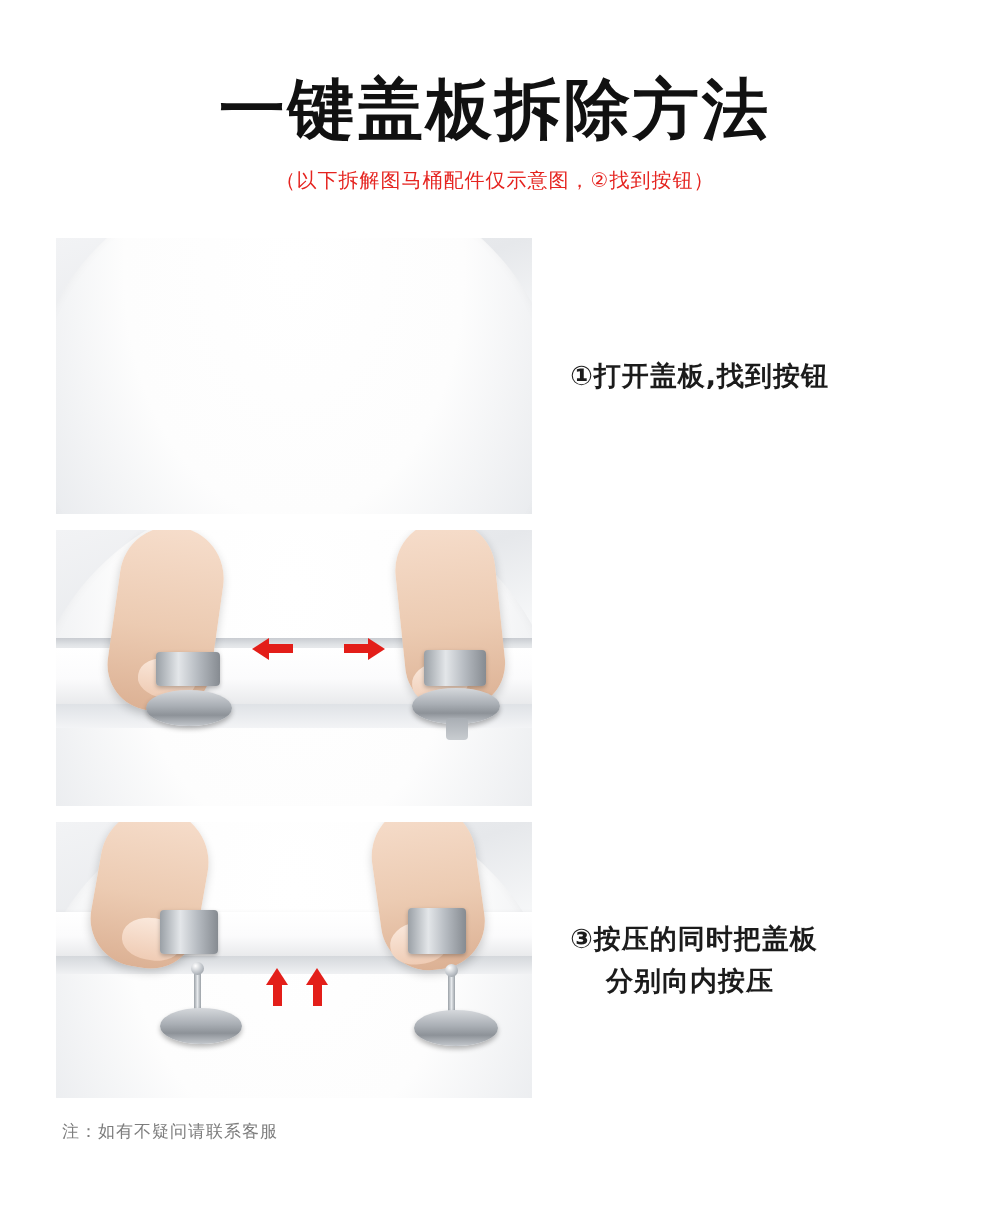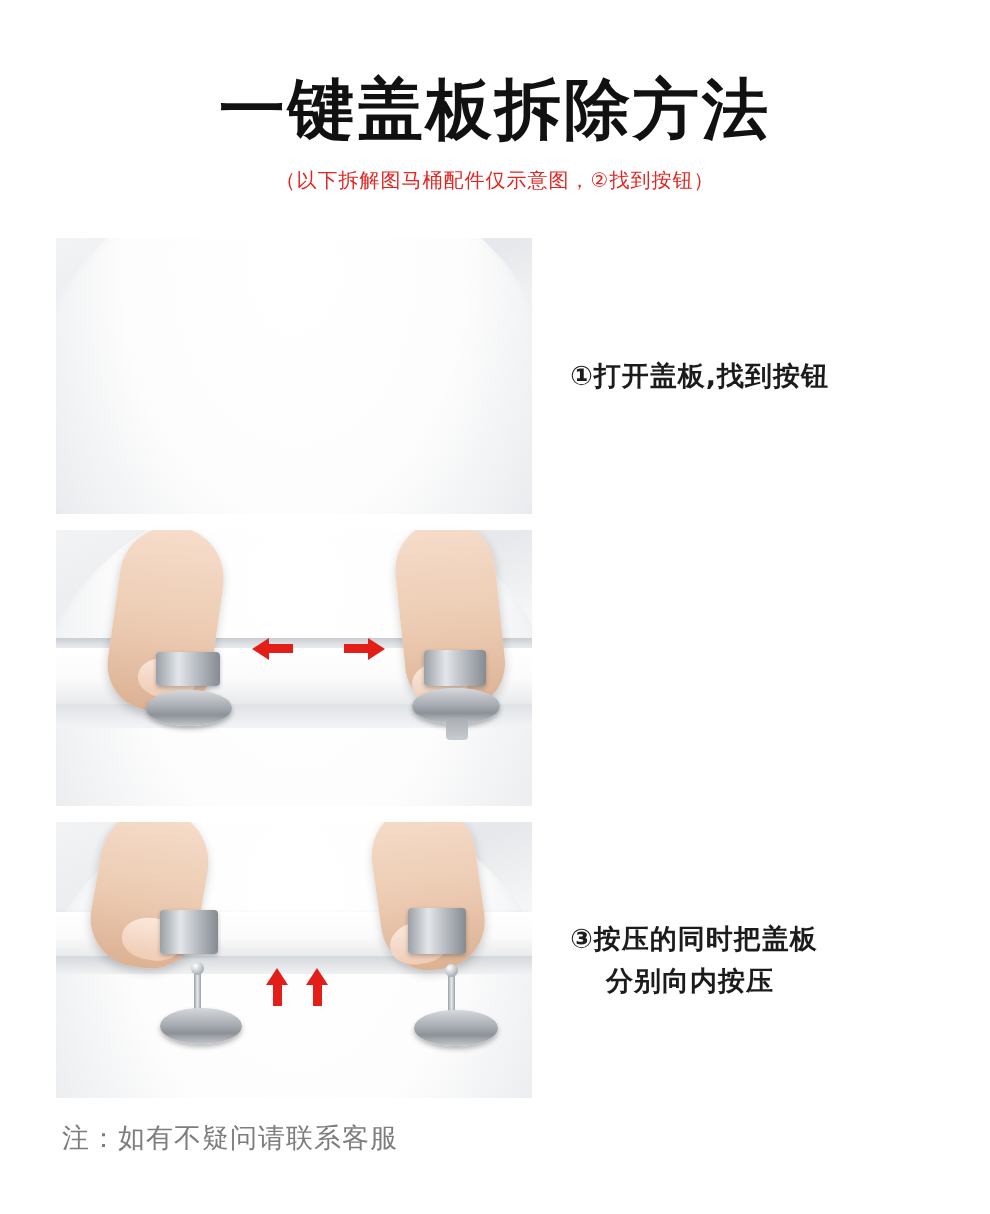--- a/index.html
+++ b/index.html
@@ -168,21 +168,21 @@
   .arrow-tail-v {
     position: absolute;
     width: 9px;
     background: #e31e19;
   }
 
   
   .footer-note {
     margin-top: 22px;
     margin-left: 62px;
-    font-size: 27px;
+    font-size: 17px;
     color: #7d7d7d;
     letter-spacing: 1px;
     font-family: "DejaVu Sans", "Liberation Sans", sans-serif;
   }
 </style>
 </head>
 <body>
 
 <div class="page">
 

